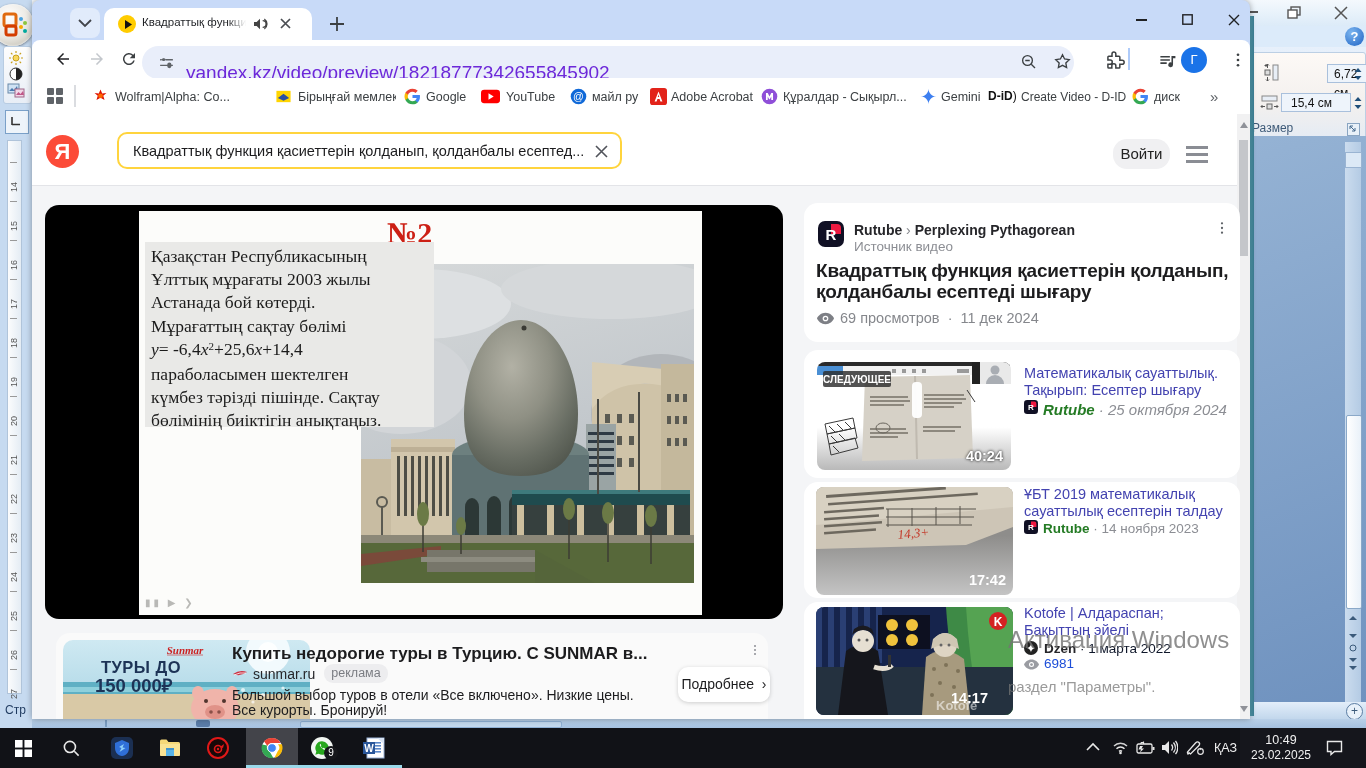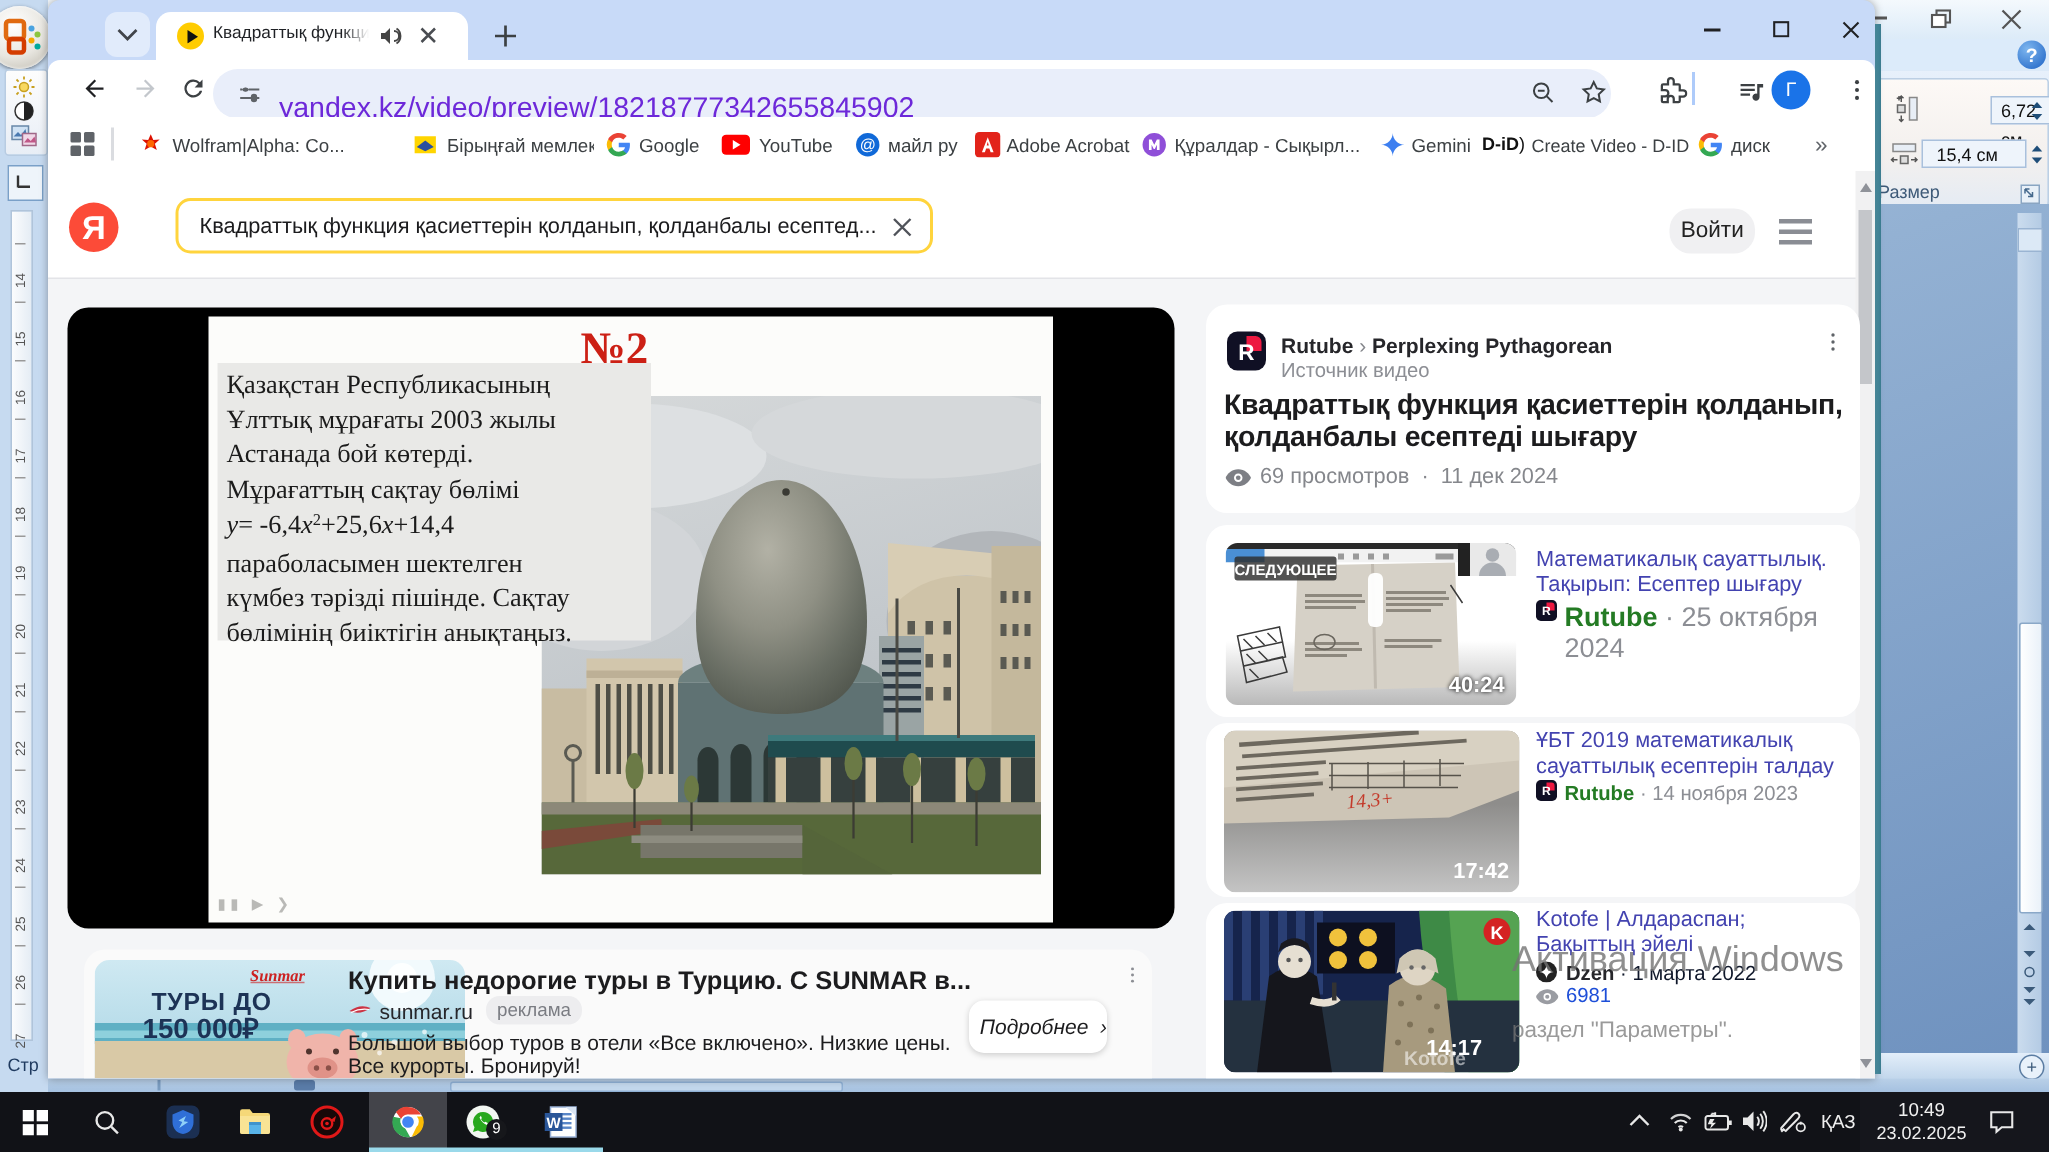--- a/index.html
+++ b/index.html
@@ -521,21 +521,21 @@
         <text x="40" y="21" font-size="10" font-weight="bold" fill="#fff" text-anchor="middle" font-family="Liberation Sans">СЛЕДУЮЩЕЕ</text>
         <text x="186" y="99" font-size="14.5" font-weight="bold" fill="#fff" text-anchor="end" font-family="Liberation Sans" style="text-shadow:0 0 3px #000">40:24</text>
       </svg>
     </div>
     <div class="a" style="left:992px;top:365px;width:205px;font-size:14.5px;color:#4343b0;line-height:16.5px;">Математикалық сауаттылық. Тақырып: Есептер шығару</div>
     <svg class="a" style="left:992px;top:400px" width="14" height="14" viewBox="0 0 26 26">
             <rect width="26" height="26" rx="6" fill="#101024"></rect>
             <path d="M13 3 h6 a4 4 0 0 1 4 4 v6 h-10 z" fill="#ed1941"></path>
             <text x="13" y="19" font-size="15" font-weight="bold" fill="#fff" text-anchor="middle" font-family="Liberation Sans">R</text>
           </svg>
-    <div class="a" style="left:1011px;top:401px;font-size:18px;"><span style="color:#247b24;font-weight:bold;">Rutube</span><span style="color:#8c8e94;"> · 25 октября 2024</span></div>
+    <div class="a" style="left:1011px;top:401px;font-size:15px;font-style:italic;"><span style="color:#247b24;font-weight:bold;">Rutube</span><span style="color:#8c8e94;"> · 25 октября 2024</span></div>
     
     <div class="a" style="left:772px;top:482px;width:436px;height:116px;background:#fff;border-radius:14px;"></div>
     <div class="a" style="left:784px;top:487px;width:197px;height:108px;border-radius:8px;overflow:hidden;">
       <svg width="197" height="108" viewBox="0 0 197 108">
         <linearGradient id="tg2" x1="0" y1="0" x2="0" y2="1">
                 <stop offset="0.45" stop-color="#8e8d8b"></stop>
                 <stop offset="1" stop-color="#c4c4c4"></stop>
               </linearGradient>
         <rect width="197" height="108" fill="url(#tg2)"></rect>
         <polygon points="0,0 197,0 197,40 150,58 0,62" fill="#cdc5b6"></polygon>
@@ -666,21 +666,21 @@
     </div>
     <div class="a" style="left:200px;top:644px;font-size:17px;font-weight:bold;color:#1c1c1e;">Купить недорогие туры в Турцию. С SUNMAR в...</div>
     <svg class="a" style="left:200px;top:668px" width="16" height="12" viewBox="0 0 16 12">
           <path d="M1 6 q7 -5 14 -2 q-7 5 -14 2z" fill="#cc3344"></path>
           <path d="M2 7 q6 -3 12 -2" stroke="#fff" stroke-width="0.8" fill="none"></path>
         </svg>
     <div class="a" style="left:221px;top:666px;font-size:14px;color:#26262a;">sunmar.ru</div>
     <div class="a" style="left:292px;top:664px;width:64px;height:19px;background:#ededef;border-radius:9px;font-size:12.5px;color:#7a7c82;text-align:center;line-height:19px;">реклама</div>
     <div class="a" style="left:200px;top:687px;font-size:14px;color:#1c1c1e;">Большой выбор туров в отели «Все включено». Низкие цены.</div>
     <div class="a" style="left:200px;top:702px;font-size:14px;color:#1c1c1e;">Все курорты. Бронируй!</div>
-    <div class="a" style="left:614px;top:667px;width:92px;height:35px;background:#fff;border-radius:10px;box-shadow:0 1px 4px rgba(0,0,0,0.18);font-size:14px;color:#1c1c1e;text-align:right;line-height:35px;font-style:italic;">Подробнее &nbsp;›</div>
+    <div class="a" style="left:646px;top:667px;width:92px;height:35px;background:#fff;border-radius:10px;box-shadow:0 1px 4px rgba(0,0,0,0.18);font-size:14px;color:#1c1c1e;text-align:center;line-height:35px;">Подробнее &nbsp;›</div>
     <svg class="a" style="left:716px;top:643px" width="14" height="14" viewBox="0 0 24 24" fill="#8c8e94">
           <circle cx="12" cy="5" r="1.7"></circle>
           <circle cx="12" cy="12" r="1.7"></circle>
           <circle cx="12" cy="19" r="1.7"></circle>
         </svg>
   </div>
 </div>
 
 <div class="a" style="left:1008px;top:626px;color:rgba(115,115,115,.8);font-size:24px;z-index:30;">Активация Windows</div>
 <div class="a" style="left:1008px;top:678px;color:rgba(120,120,120,.75);font-size:15px;z-index:30;">раздел "Параметры".</div>

